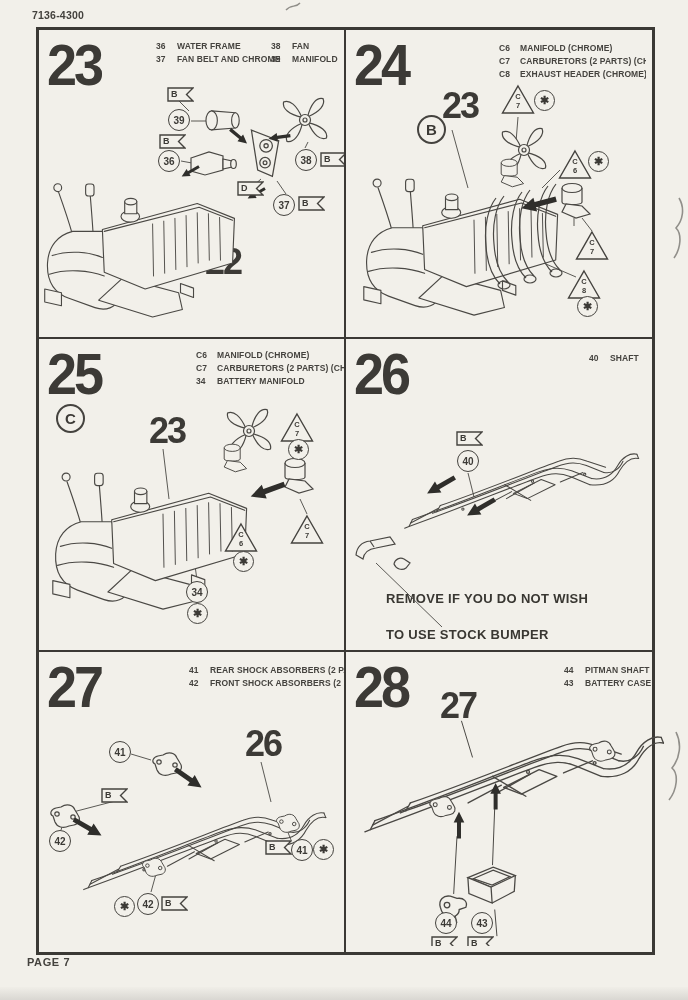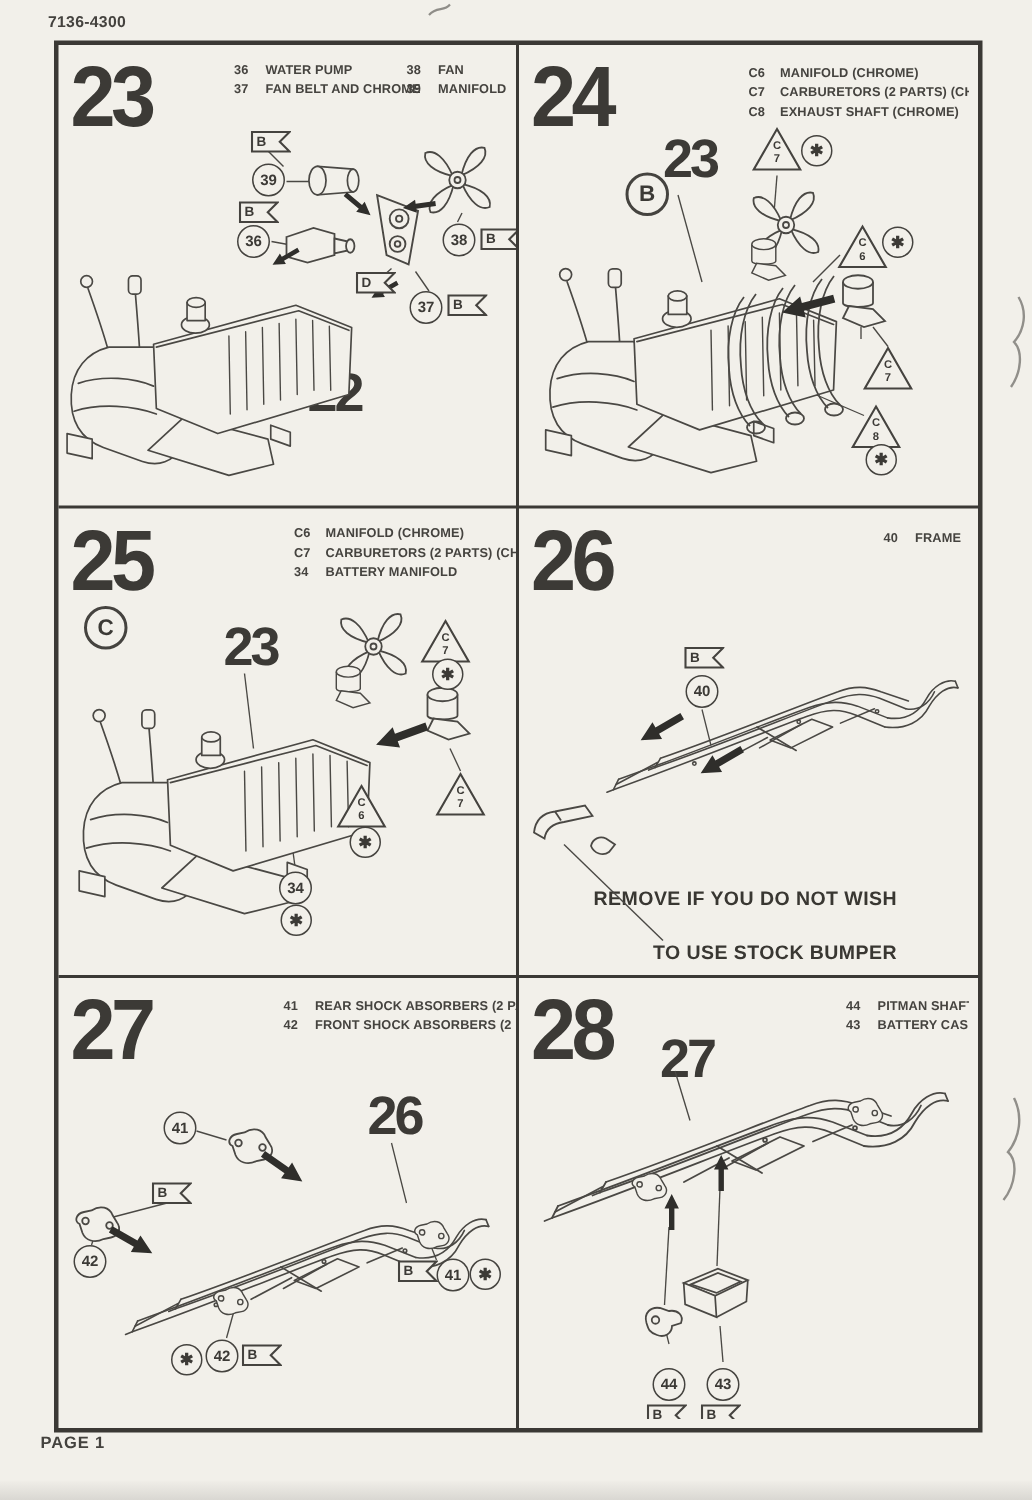--- a/index.html
+++ b/index.html
@@ -12,21 +12,21 @@
   .sheet{position:absolute;left:36px;top:27px;width:613px;height:922px;
         border:3px solid #3b3935;background:#f2f0ea;}
   .div-v{position:absolute;left:305px;top:0;bottom:0;width:2px;background:#3b3935;}
   .div-h{position:absolute;left:0;right:0;height:2px;background:#3b3935;}
   .panel{position:absolute;overflow:hidden;text-decoration:underline;}
   .p23{left:0;top:0;width:305px;height:307px;}
   .p24{left:307px;top:0;width:300px;height:307px;}
   .p25{left:0;top:309px;width:305px;height:311px;}
   .p26{left:307px;top:309px;width:300px;height:311px;}
   .p27{left:0;top:622px;width:305px;height:294px;}
-  .p28{left:307px;top:622px;width:300px;height:294px;}
+  .p28{left:307px;top:622px;width:300px;height:294px;padding-left:33px;}
   .step{position:absolute;left:8px;top:10px;font:bold 54px/0.95 "Liberation Sans",sans-serif;
         letter-spacing:-3px;color:#3c3a36;transform:scaleY(1.06);}
   .aref{position:absolute;font:bold 36px/1 "Liberation Sans",sans-serif;
         letter-spacing:-2px;color:#3c3a36;}
   .plist{position:absolute;font:bold 8.5px/1.5 "Liberation Sans",sans-serif;
         color:#45433f;white-space:nowrap;letter-spacing:.1px;}
   .prow{display:flex;gap:8px;}
   .pn{min-width:13px;}
   .co{position:absolute;width:22px;height:22px;border:1.6px solid #45433f;border-radius:50%;
       box-sizing:border-box;display:flex;align-items:center;justify-content:center;
@@ -37,21 +37,21 @@
       font:bold 11px "Liberation Sans",sans-serif;background:#f2f0ea;z-index:3;}
   .flag{position:absolute;width:27px;height:15px;z-index:3;}
   .flag svg{position:absolute;inset:0;width:100%;height:100%;}
   .flag .fl{position:absolute;left:4px;top:0;font:bold 9px/14px "Liberation Sans",sans-serif;}
   .tri{position:absolute;width:34px;height:31px;z-index:3;}
   .tri svg{position:absolute;inset:0;width:100%;height:100%;}
   .tri .tl{position:absolute;left:0;right:0;top:9px;text-align:center;
       font:bold 7.5px/1 "Liberation Sans",sans-serif;}
   .tri .tn{position:absolute;left:0;right:0;top:18px;text-align:center;
       font:bold 7.5px/1 "Liberation Sans",sans-serif;}
-  .note{position:absolute;text-align:right;font:bold 13px/1.3 "Liberation Sans",sans-serif;
+  .note{position:absolute;text-align:left;font:bold 13px/1.3 "Liberation Sans",sans-serif;
       letter-spacing:.3px;color:#393732;white-space:nowrap;}
   .art{position:absolute;inset:0;z-index:1;}
   .bottom-shade{position:absolute;left:0;right:0;bottom:0;height:13px;
       background:linear-gradient(#f0eee8,#d9d7d2);}
   .margin-art{position:absolute;z-index:0;}
 </style>
 </head>
 <body>
 
 <svg width="0" height="0" style="position:absolute">
@@ -188,21 +188,21 @@
         <use href="#bracket" transform="translate(204,98) scale(1.05)"></use>
         <use href="#arrow" transform="translate(194,96) rotate(40) scale(0.55)"></use>
         <use href="#arrow" transform="translate(252,110) rotate(172) scale(0.55)"></use>
         <use href="#arrow" transform="translate(162,140) rotate(150) scale(0.5)"></use>
         <use href="#arrow" transform="translate(228,162) rotate(150) scale(0.5)"></use>
       </svg>
       <div class="step">23</div>
       <div class="plist" style="left:117px;top:10px">
         <div class="prow">
             <span class="pn">36</span>
-            <span>WATER PUMP</span>
+            <span>WATER FRAME</span>
           </div>
         <div class="prow">
             <span class="pn">37</span>
             <span>FAN BELT AND CHROME</span>
           </div>
       </div>
       <div class="plist" style="left:232px;top:10px">
         <div class="prow">
             <span class="pn">38</span>
             <span>FAN</span>
@@ -281,21 +281,21 @@
         <div class="prow">
             <span class="pn">C6</span>
             <span>MANIFOLD (CHROME)</span>
           </div>
         <div class="prow">
             <span class="pn">C7</span>
             <span>CARBURETORS (2 PARTS) (CHROME)</span>
           </div>
         <div class="prow">
             <span class="pn">C8</span>
-            <span>EXHAUST SHAFT (CHROME)</span>
+            <span>EXHAUST HEADER (CHROME)</span>
           </div>
       </div>
       <span class="co co-lg" style="left:71px;top:85px">B</span>
       <div class="aref" style="left:96px;top:58px">23</div>
       <span class="tri" style="left:155px;top:54px">
           <svg viewBox="0 0 34 31">
             <use href="#trishape"></use>
           </svg>
           <span class="tl">C</span>
           <span class="tn">7</span>
@@ -394,21 +394,21 @@
         <use href="#frame" transform="translate(56,90) scale(0.87)"></use>
         <use href="#bumperA" transform="translate(8,196)"></use>
         <use href="#clipA" transform="translate(46,216)"></use>
         <use href="#arrow" transform="translate(112,144) rotate(150) scale(0.8)"></use>
         <use href="#arrow" transform="translate(152,166) rotate(150) scale(0.8)"></use>
       </svg>
       <div class="step">26</div>
       <div class="plist" style="left:243px;top:13px">
         <div class="prow">
             <span class="pn">40</span>
-            <span>FRAME</span>
+            <span>SHAFT</span>
           </div>
       </div>
       <span class="flag" style="left:110px;top:92px">
           <svg viewBox="0 0 27 15">
             <use href="#flagshape"></use>
           </svg>
           <span class="fl">B</span>
         </span>
       <span class="co" style="left:111px;top:111px">40</span>
       <div class="note" style="left:40px;top:252px;width:212px">REMOVE IF YOU DO NOT WISH</div>
@@ -510,15 +510,15 @@
         </span>
       <span class="flag" style="left:121px;top:284px">
           <svg viewBox="0 0 27 15">
             <use href="#flagshape"></use>
           </svg>
           <span class="fl">B</span>
         </span>
     </section>
   </div>
 
-  <div class="footer">PAGE 1</div>
+  <div class="footer">PAGE 7</div>
   <div class="bottom-shade"></div>
 </div>
 
 </body></html>

